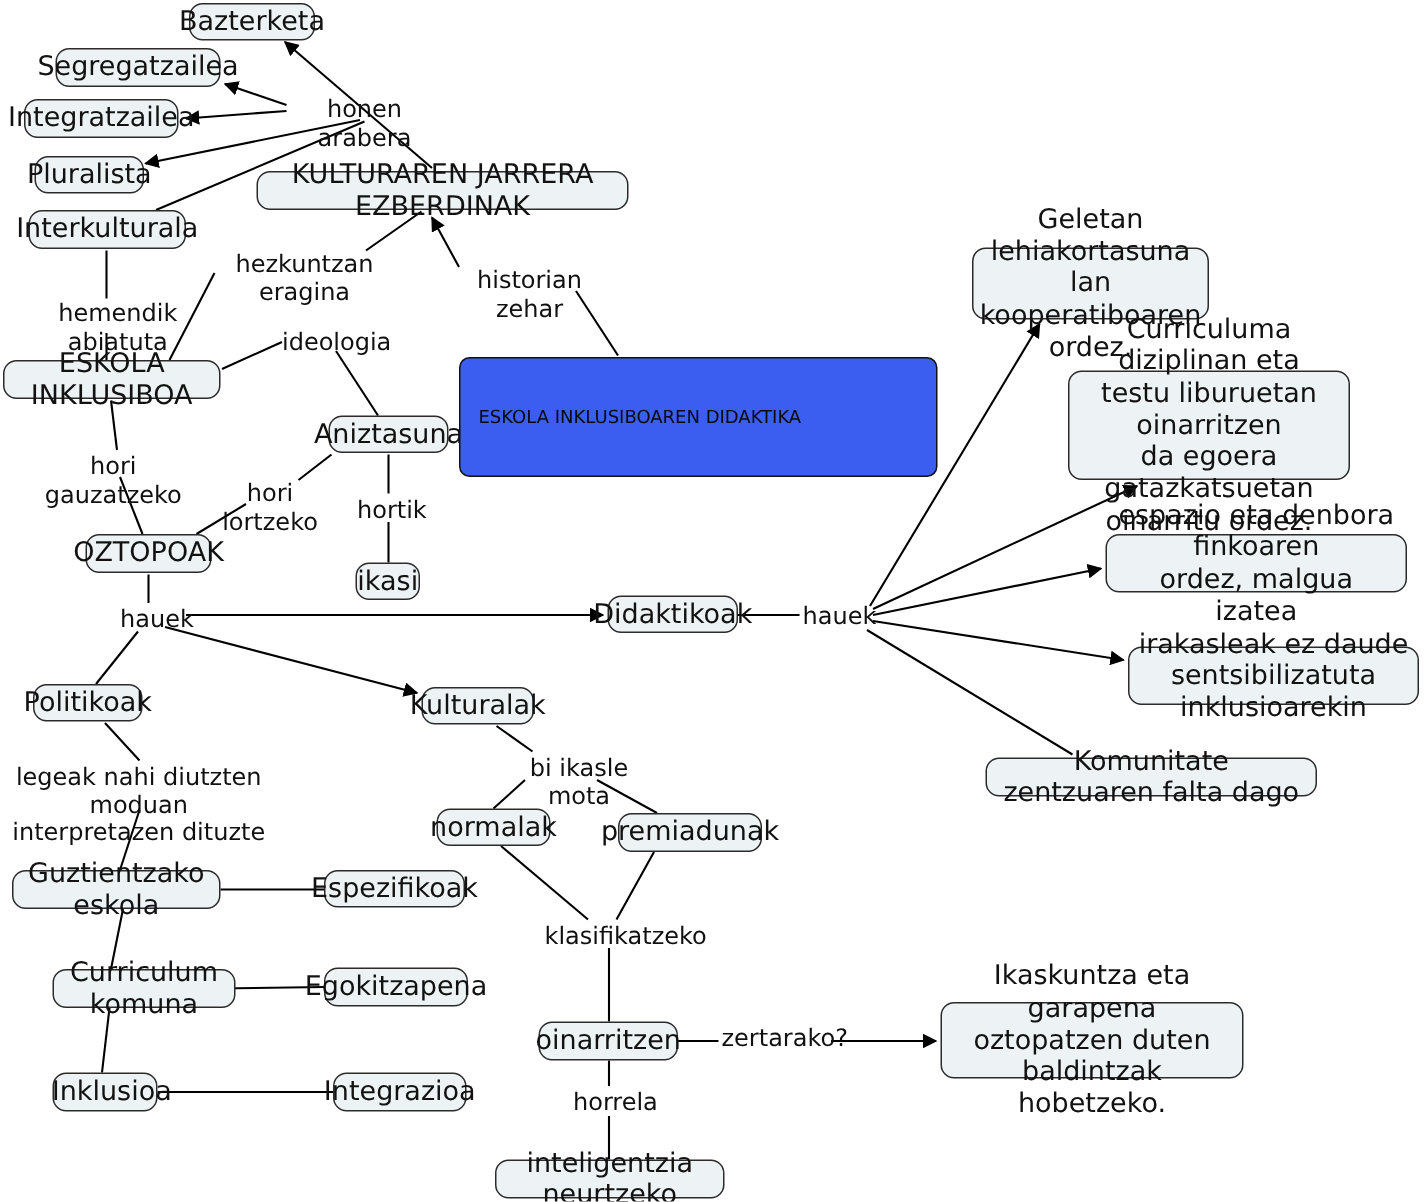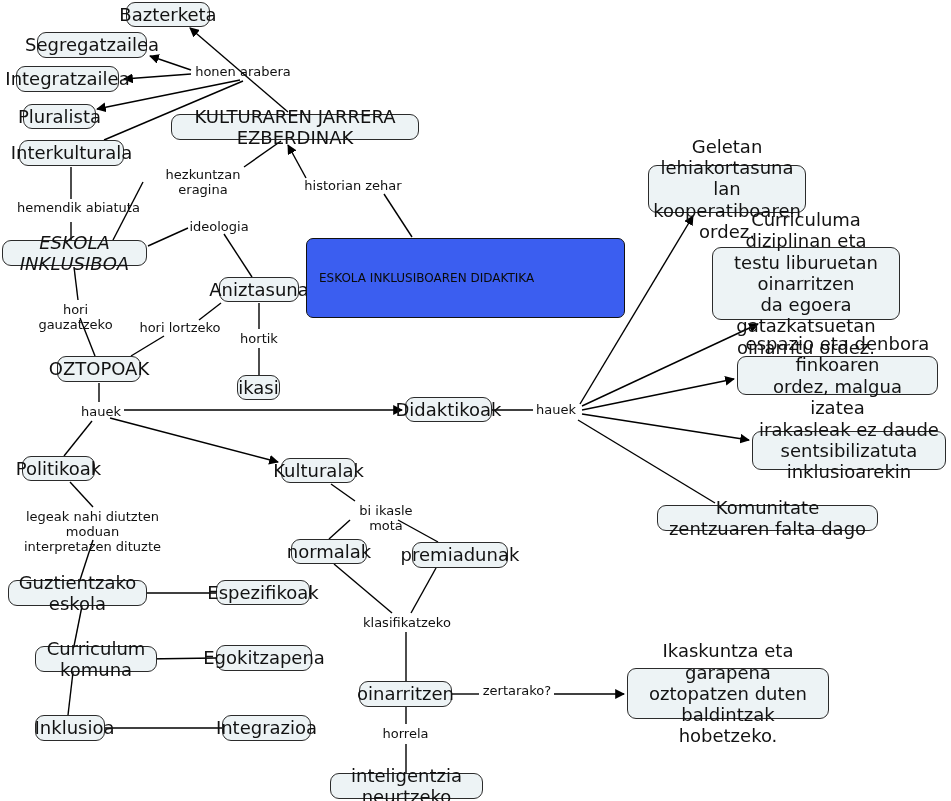--- a/index.html
+++ b/index.html
@@ -48,21 +48,21 @@
     background: #3b5ef0;
     border: 1px solid #111111;
     border-radius: 7px;
     font-size: 12px;
     color: #0a0a0a;
     justify-content: flex-start;
     padding-left: 12px;
   }
   .linklabel {
     position: absolute;
-    font-size: 13px;
+    font-size: 16px;
     color: #101010;
     background: transparent;
     text-align: center;
     line-height: 1.16;
     white-space: pre-line;
   }
 </style>
 </head>
 <body>
 
@@ -136,21 +136,21 @@
     </g>
   </svg>
 
   <div id="nodes">
       <div class="node" style="left: 126px; top: 2px; width: 84px; height: 25px;">Bazterketa</div>
       <div class="node" style="left: 37px; top: 32px; width: 110px; height: 26px; text-align: center;">Segregatzailea</div>
       <div class="node" style="left: 16px; top: 66px; width: 103px; height: 26px;">Integratzailea</div>
       <div class="node" style="left: 23px; top: 104px; width: 73px; height: 25px;">Pluralista</div>
       <div class="node" style="left: 19px; top: 140px; width: 105px; height: 26px;">Interkulturala</div>
       <div class="node" style="left: 171px; top: 114px; width: 248px; height: 26px;">KULTURAREN  JARRERA EZBERDINAK</div>
-      <div class="node" style="left: 2px; top: 240px; width: 145px; height: 26px; font-style: italic;">ESKOLA INKLUSIBOA</div>
+      <div class="node" style="left: 2px; top: 240px; width: 145px; height: 26px;">ESKOLA INKLUSIBOA</div>
       <div class="node" style="left: 219px; top: 277px; width: 80px; height: 25px;">Aniztasuna</div>
       <div class="node concept" style="left: 306px; top: 238px; width: 319px; height: 80px;">ESKOLA INKLUSIBOAREN DIDAKTIKA</div>
       <div class="node" style="left: 57px; top: 356px; width: 84px; height: 26px;">OZTOPOAK</div>
       <div class="node" style="left: 237px; top: 375px; width: 43px; height: 25px;">ikasi</div>
       <div class="node" style="left: 405px; top: 397px; width: 87px; height: 25px;">Didaktikoak</div>
       <div class="node" style="left: 22px; top: 456px; width: 73px; height: 25px;">Politikoak</div>
       <div class="node" style="left: 281px; top: 458px; width: 75px; height: 25px;">Kulturalak</div>
       <div class="node" style="left: 291px; top: 539px; width: 76px; height: 25px;">normalak</div>
       <div class="node" style="left: 412px; top: 542px; width: 96px; height: 26px;">premiadunak</div>
       <div class="node" style="left: 8px; top: 580px; width: 139px; height: 26px;">Guztientzako eskola</div>

